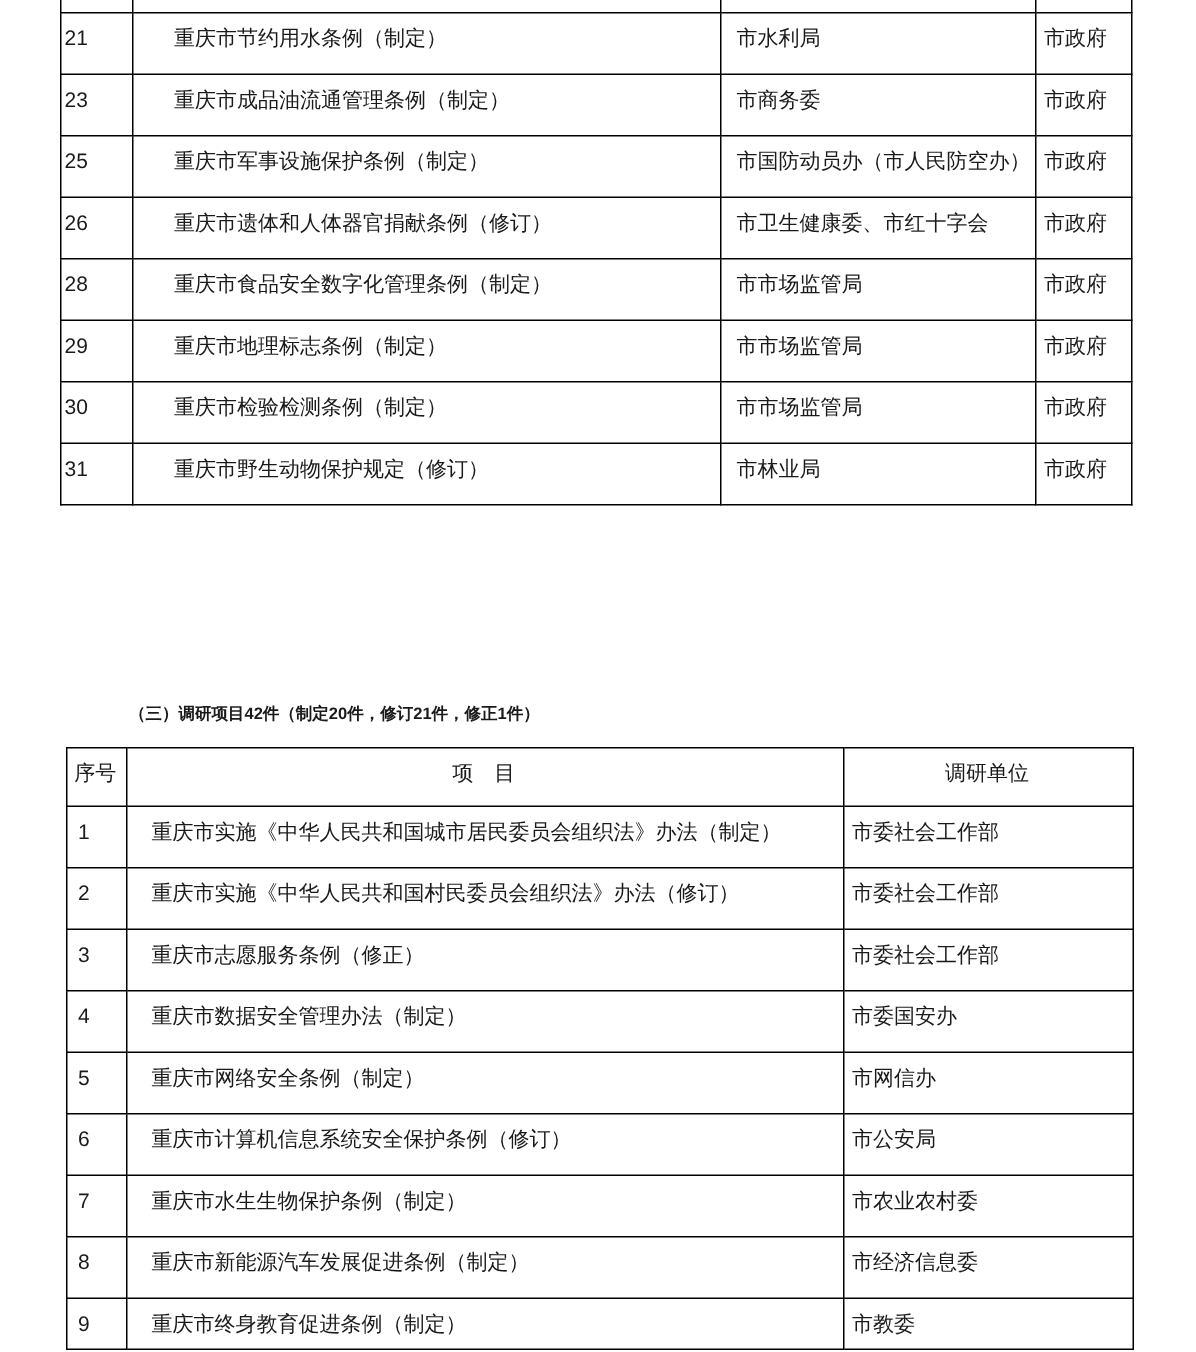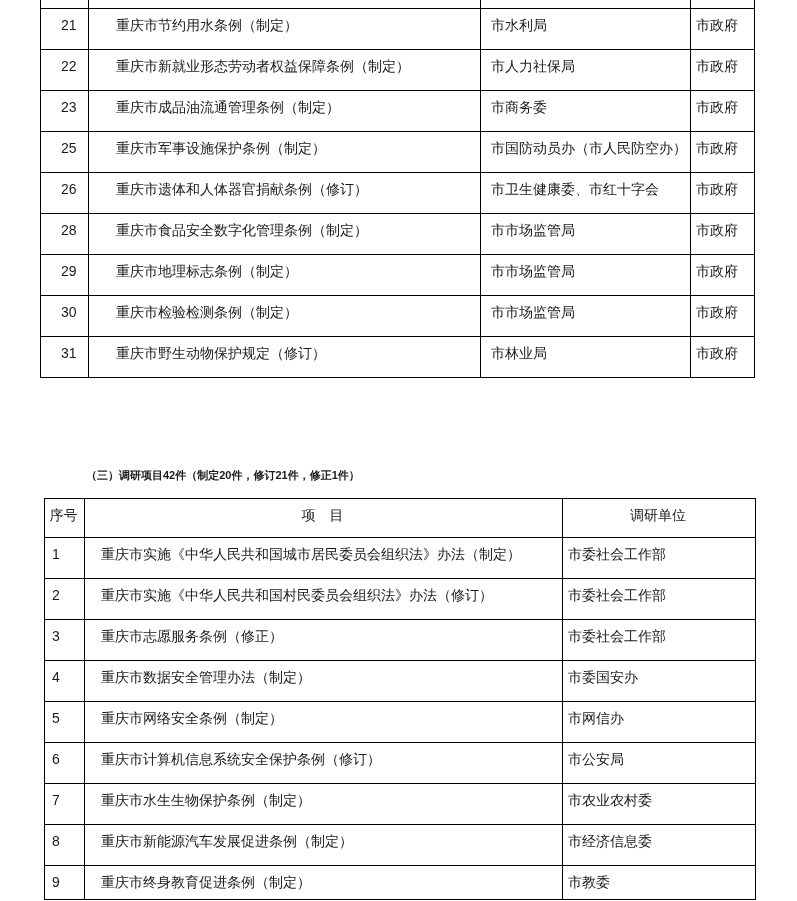--- a/index.html
+++ b/index.html
@@ -32,21 +32,21 @@
   
   #t1-wrap { position: absolute; left: 40px; top: 0; }
   #t1 { width: 714px; }
   #t1 col.c-no   { width: 48px; }
   #t1 col.c-proj { width: 392px; }
   #t1 col.c-unit { width: 210px; }
   #t1 col.c-gov  { width: 64px; }
   #t1 tr { height: 41px; }
   #t1 tr.sliver { height: 8px; }
   #t1 tr.sliver td { border-top: none; padding: 0; height: 7px; }
-  #t1 td.no   { padding-left: 20px; }
+  #t1 td.no   { padding-left: 2px; }
   #t1 td.proj { padding-left: 27px; }
   #t1 td.unit { padding-left: 10px; }
   #t1 td.gov  { padding-left: 5px; }
   
   #section-heading {
     position: absolute; left: 86px; top: 468px;
     font-size: 11px; font-weight: bold; color: #1a1a1a;
     white-space: nowrap;
   }
   
@@ -83,26 +83,20 @@
           <td></td>
           <td></td>
         </tr>
         <tr>
           <td class="no">21</td>
           <td class="proj">重庆市节约用水条例（制定）</td>
           <td class="unit">市水利局</td>
           <td class="gov">市政府</td>
         </tr>
         <tr>
-          <td class="no">22</td>
-          <td class="proj">重庆市新就业形态劳动者权益保障条例（制定）</td>
-          <td class="unit">市人力社保局</td>
-          <td class="gov">市政府</td>
-        </tr>
-        <tr>
           <td class="no">23</td>
           <td class="proj">重庆市成品油流通管理条例（制定）</td>
           <td class="unit">市商务委</td>
           <td class="gov">市政府</td>
         </tr>
         <tr>
           <td class="no">25</td>
           <td class="proj">重庆市军事设施保护条例（制定）</td>
           <td class="unit">市国防动员办（市人民防空办）</td>
           <td class="gov">市政府</td>

